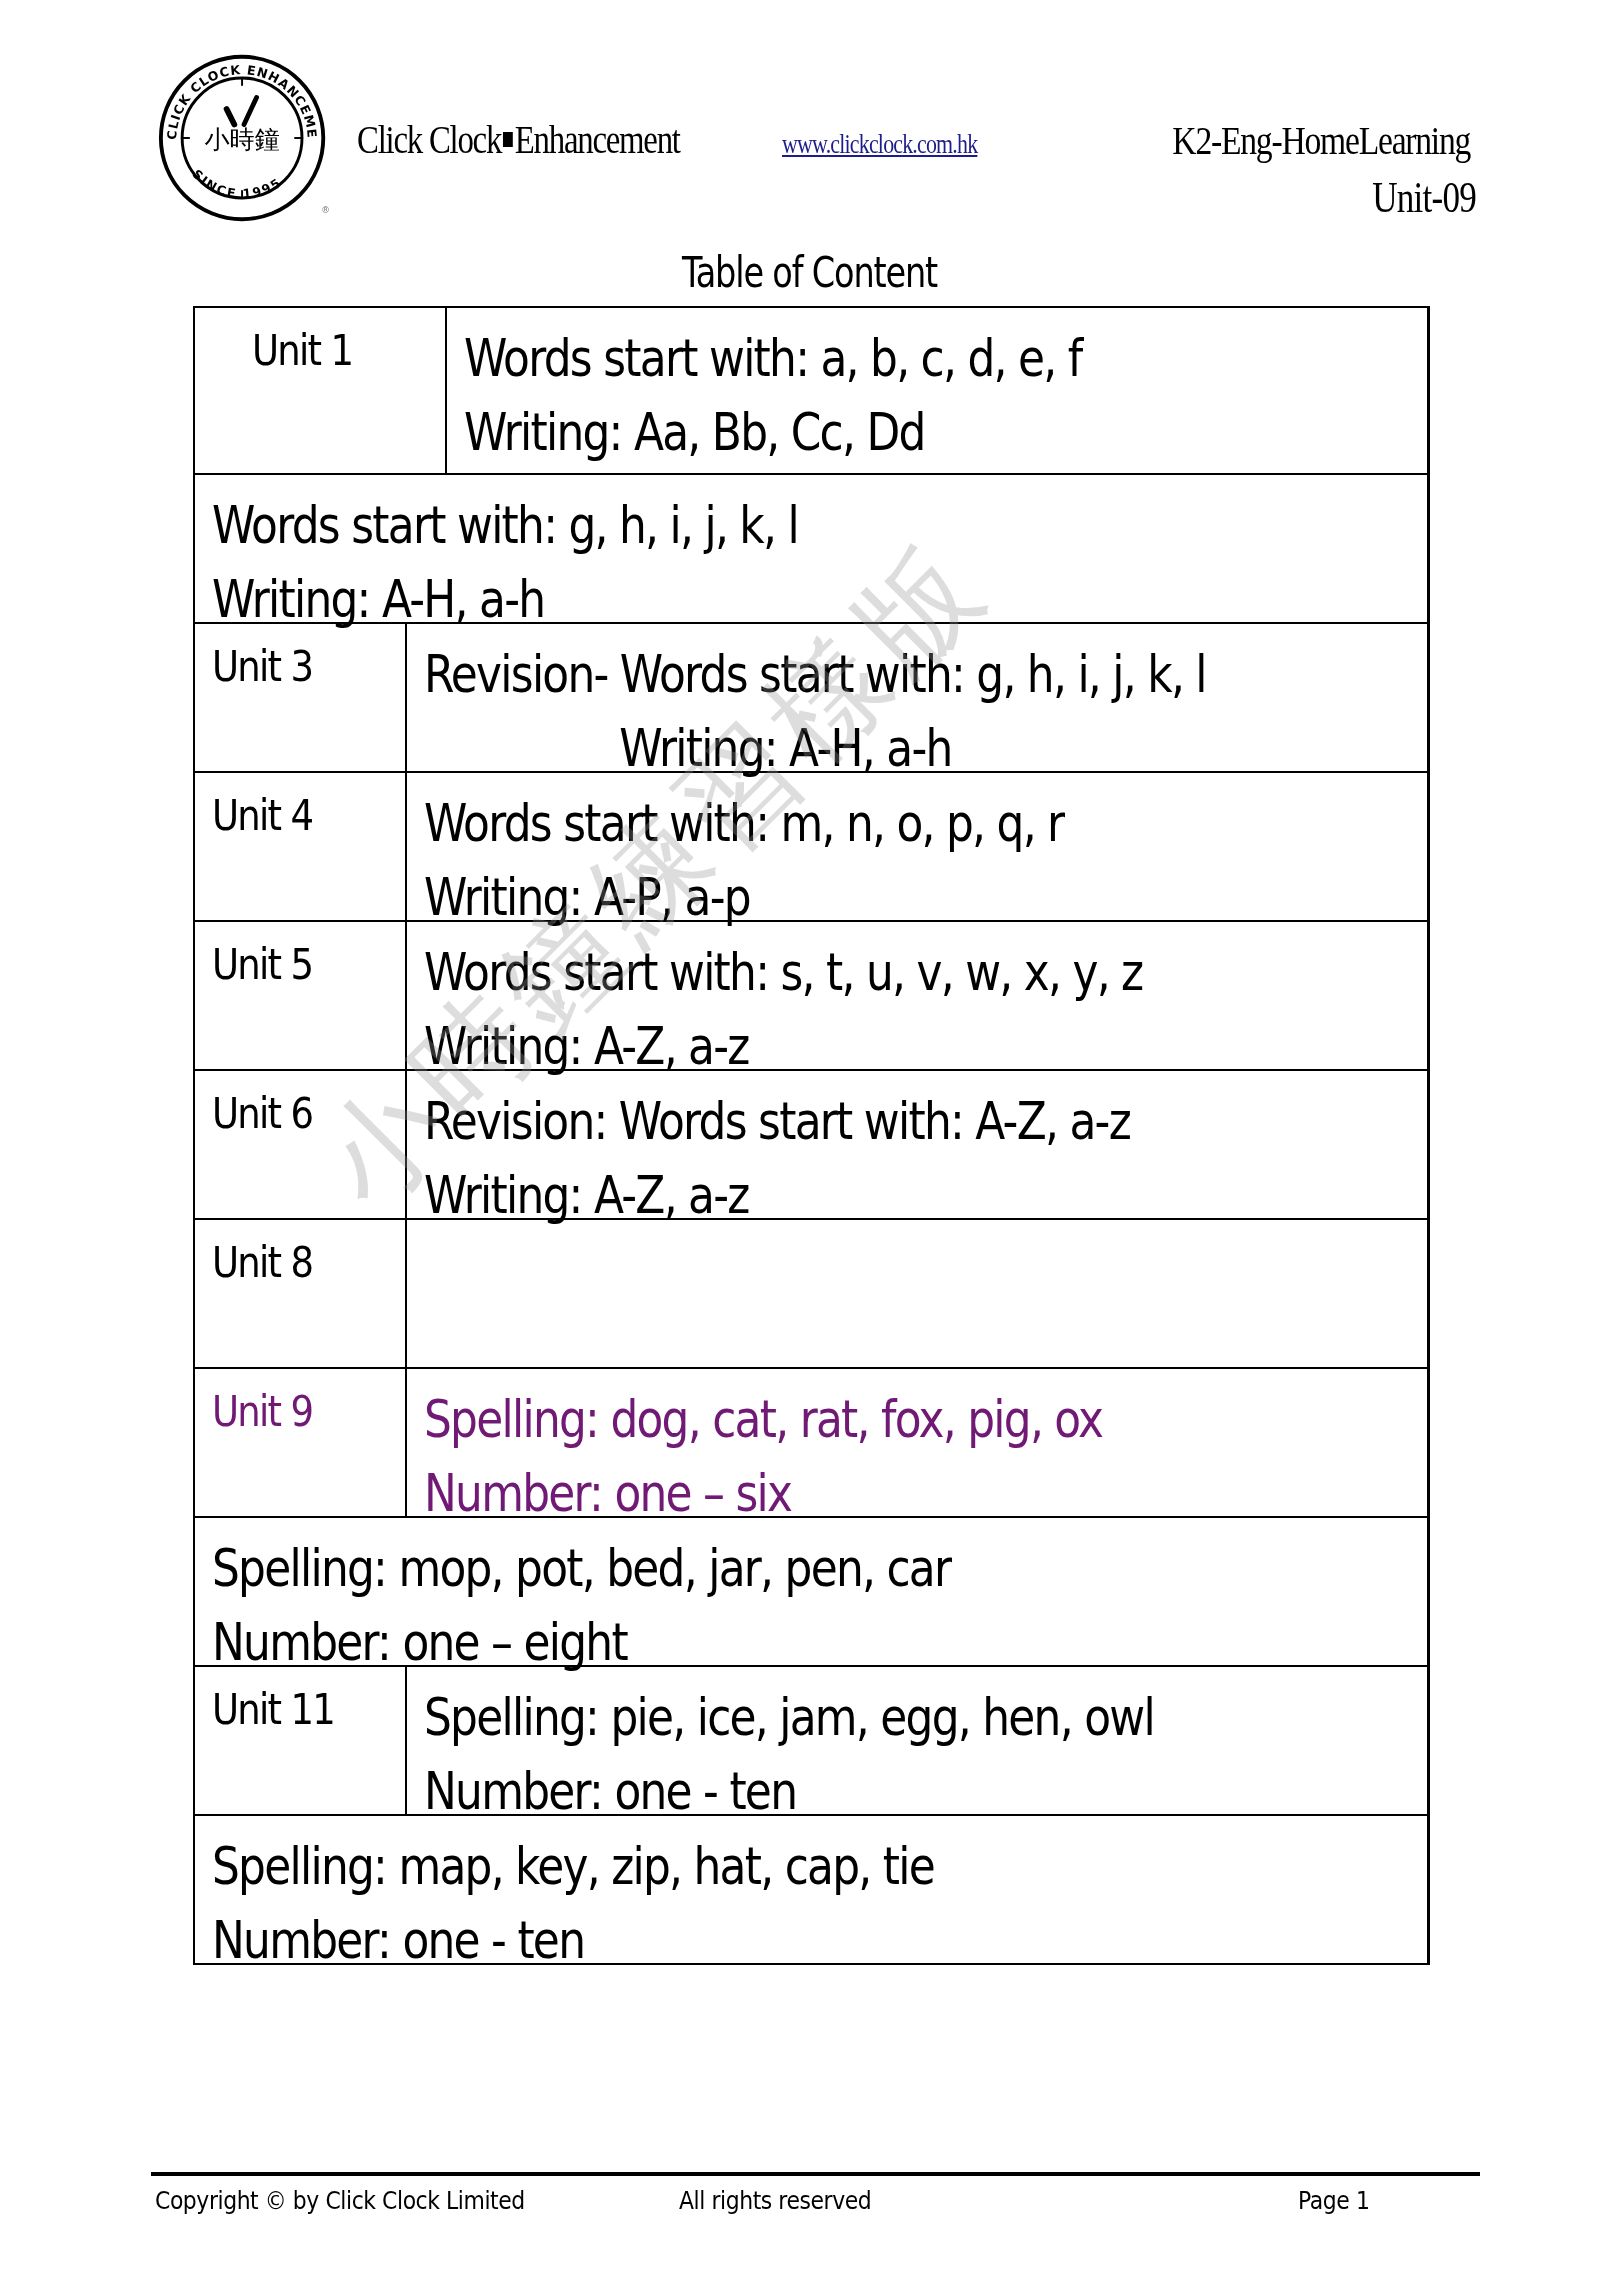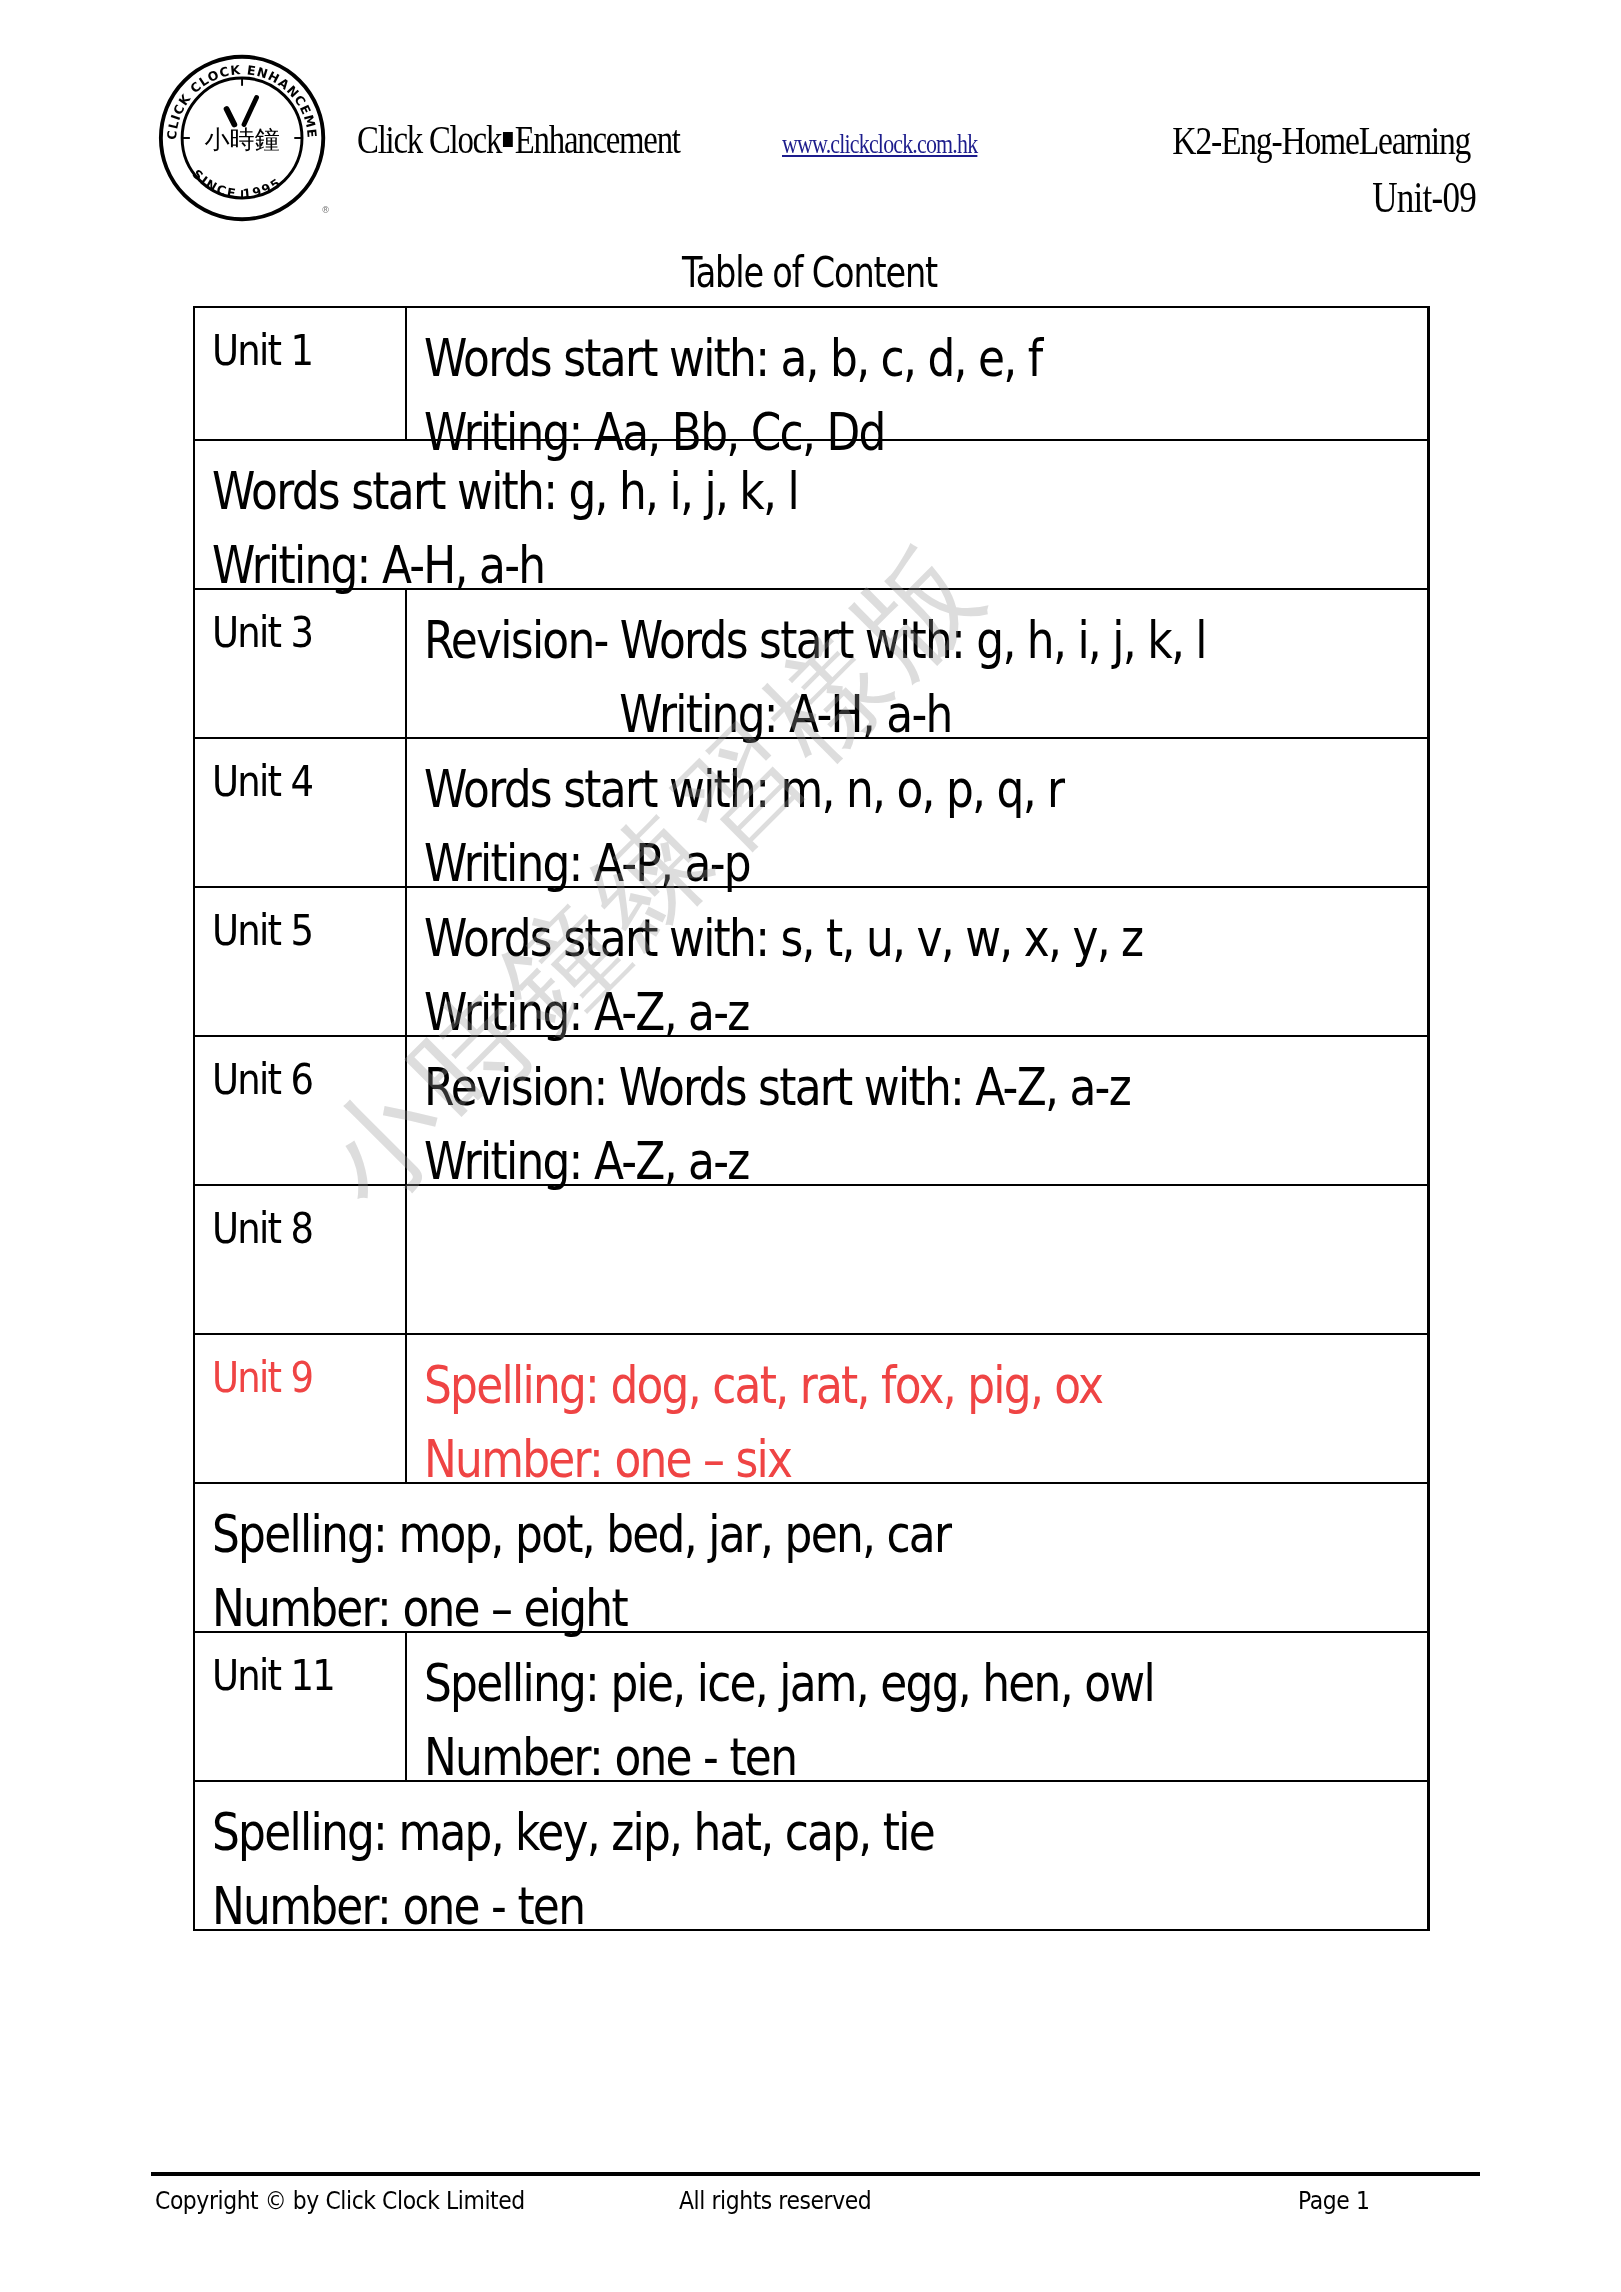--- a/index.html
+++ b/index.html
@@ -12,26 +12,26 @@
     .website { position: absolute; left: 782px; top: 129px; font-family: "Liberation Serif", serif; font-size: 27.4px; color: #1c1c8c; text-decoration: underline; letter-spacing: -1px; transform: scaleX(0.8); transform-origin: left top; white-space: nowrap; }
     .doc-code { position: absolute; right: 151px; top: 116px; font-family: "Liberation Serif", serif; font-size: 41px; letter-spacing: -1.5px; transform: scaleX(0.82); transform-origin: right top; white-space: nowrap; }
     .unit-code { position: absolute; right: 145px; top: 171px; font-family: "Liberation Serif", serif; font-size: 45px; letter-spacing: -1px; transform: scaleX(0.78); transform-origin: right top; white-space: nowrap; }
 
     .toc-title { position: absolute; left: 0; width: 1618px; top: 247px; text-align: center; font-size: 43px; letter-spacing: -1.5px; }
     .toc-title span { display: inline-block; transform: scaleX(0.78); }
 
     
     .toc-table { position: absolute; left: 193px; top: 306px; width: 1237px; border: 2.9px solid #000; border-right-width: 3.9px; box-sizing: border-box; }
     .toc-row { display: flex; height: 149px; border-top: 2.9px solid #000; box-sizing: border-box; }
-    .toc-row:first-child { border-top: none; height: 131px; }
+    .toc-row:first-child { border-top: none; height: 165px; margin-left: 40px; }
     .unit-cell { width: 212px; border-right: 2px solid #000; box-sizing: border-box; padding: 13.7px 0 0 16.7px; font-size: 43px; letter-spacing: -2px; line-height: 57px; }
     .content-cell { flex: 1; padding: 13.7px 0 0 16.7px; font-size: 51px; letter-spacing: -2px; line-height: 74px; }
     .line { display: block; white-space: nowrap; transform: scaleX(0.86); transform-origin: left center; height: 74px; }
     .line.indent { padding-left: 227px; }
-    .highlight { color: #ef4444; }
+    .highlight { color: #701a75; }
 
     
     .watermark { position: absolute; left: 343px; top: 1108px; font-size: 116px; color: rgba(150,150,150,0.32); letter-spacing: 9.8px; transform: rotate(-45deg); transform-origin: left center; white-space: nowrap; pointer-events: none; font-family: "DejaVu Sans", sans-serif; }
 
     
     .footer-rule { position: absolute; left: 151px; top: 2172px; width: 1329px; height: 3.9px; background: #000; }
     .footer-copy { position: absolute; left: 155px; top: 2185px; font-size: 25.5px; letter-spacing: -0.5px; transform: scaleX(0.86); transform-origin: left top; white-space: nowrap; }
     .footer-rights { position: absolute; left: 679px; top: 2185px; font-size: 25.5px; letter-spacing: -0.5px; transform: scaleX(0.86); transform-origin: left top; white-space: nowrap; }
     .footer-page { position: absolute; left: 1298px; top: 2185px; font-size: 25.5px; letter-spacing: -0.5px; transform: scaleX(0.86); transform-origin: left top; white-space: nowrap; }
   </style>

